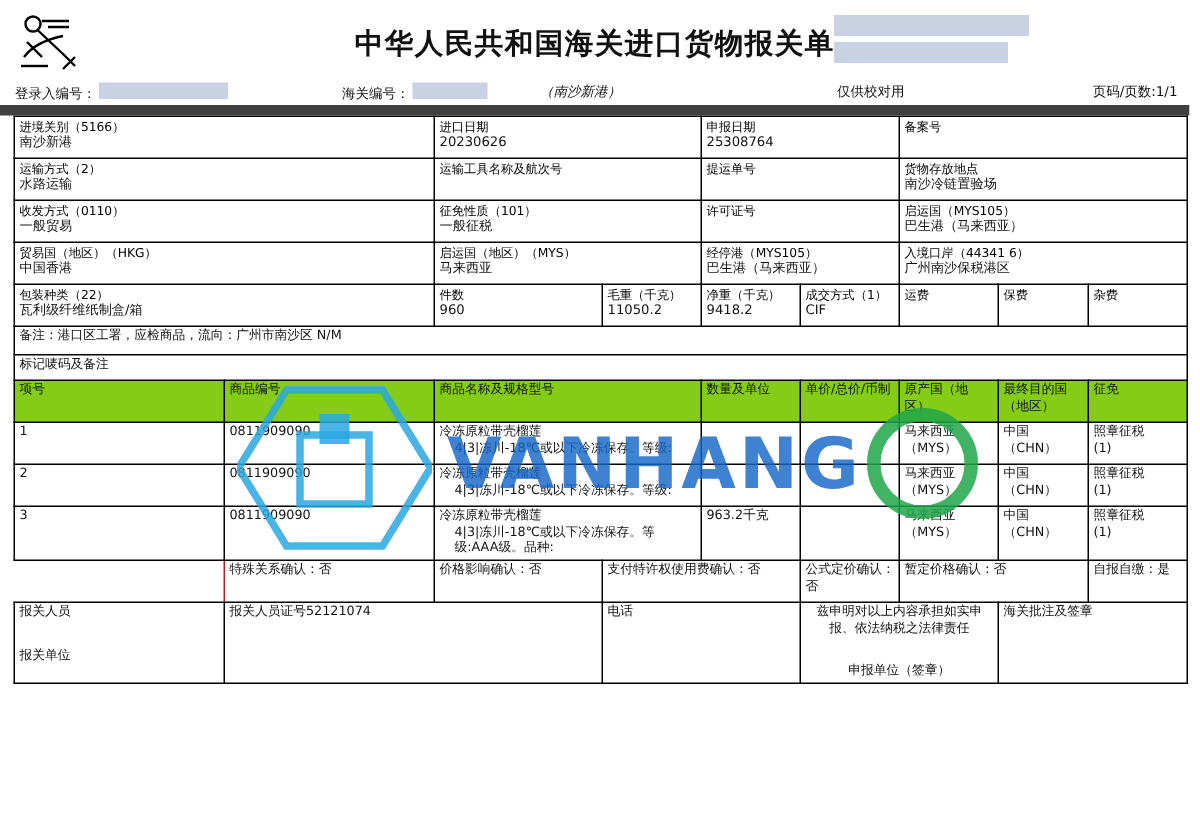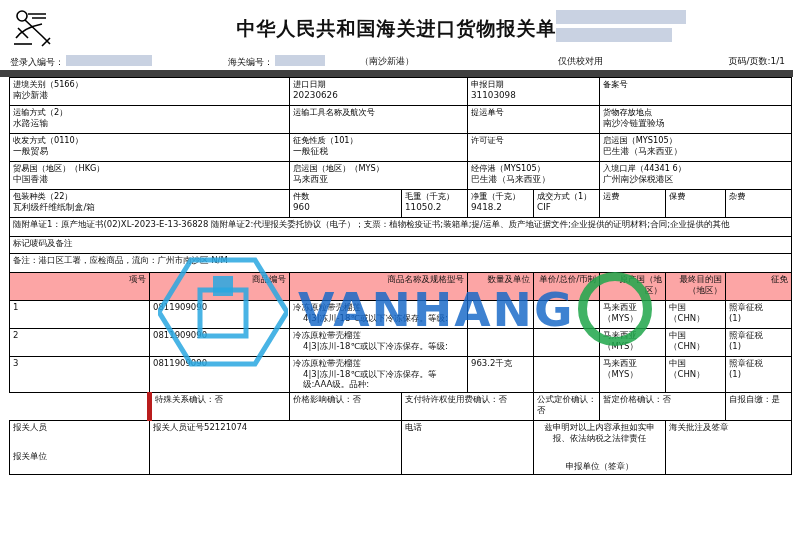--- a/index.html
+++ b/index.html
@@ -13,36 +13,36 @@
   .hdr-redact{position:absolute;left:556px;top:10px;width:130px;height:14px;background:#c9d2e2;}
   .hdr-redact2{position:absolute;left:556px;top:28px;width:116px;height:14px;background:#c9d2e2;}
 
   
   .meta{position:relative;height:18px;font-size:9px;border-bottom:7px solid #404040;}
   .meta .c{position:absolute;top:3px;}
   .m1{left:10px;}
   .m1 .rv{display:inline-block;width:86px;height:11px;background:#c9d2e2;vertical-align:-1px;margin-left:2px;}
   .m2{left:228px;}
   .m2 .rv{display:inline-block;width:50px;height:11px;background:#c9d2e2;vertical-align:-1px;margin-left:2px;}
-  .m3{left:360px;}
+  .m3{left:360px;font-style:italic;}
   .m4{left:558px;}
   .m5{right:8px;margin-left:47px;}
 
   
   table.grid{border-collapse:collapse;width:782px;margin:0 9px;table-layout:fixed;}
   table.grid td{border:1px solid #000;vertical-align:top;padding:1px 3px 2px 3px;font-size:8.5px;line-height:1.25;height:24px;}
   .lbl{font-size:8.2px;color:#000;display:block;}
   .val{font-size:8.8px;display:block;margin-top:1px;}
   .nb{border:none !important;}
 
   
   .free td{height:auto;font-size:8.2px;line-height:1.5;padding:2px 4px;}
 
   
-  .gh td{text-align:right;font-size:8.5px;height:26px;vertical-align:middle;background:#fca5a5;}
+  .gh td{text-align:left;font-size:8.5px;height:26px;vertical-align:middle;background:#84cc16;}
   .gr td{font-size:8.2px;height:30px;}
   .gr .l2{display:block;padding-left:10px;}
 
   
   .cf td{height:20px;font-size:8.3px;vertical-align:middle;}
   .cf span{white-space:nowrap;}
 
   
   .ft td{height:46px;font-size:8.3px;}
   .ft .s{display:block;margin-top:18px;}
@@ -101,21 +101,21 @@
       <td colspan="2">
         <span class="lbl">进境关别（5166）</span>
         <span class="val">南沙新港</span>
       </td>
       <td colspan="2">
         <span class="lbl">进口日期</span>
         <span class="val">20230626</span>
       </td>
       <td colspan="2">
         <span class="lbl">申报日期</span>
-        <span class="val">31103098</span>
+        <span class="val">25308764</span>
       </td>
       <td colspan="3">
         <span class="lbl">备案号</span>
         <span class="val"></span>
       </td>
     </tr>
 
     <tr>
       <td colspan="2">
         <span class="lbl">运输方式（2）</span>
@@ -203,31 +203,26 @@
         <span class="val"></span>
       </td>
       <td>
         <span class="lbl">杂费</span>
         <span class="val"></span>
       </td>
     </tr>
 
     <tr class="free">
       <td colspan="9" style="height:15px;">
-        <span>随附单证1：原产地证书(02)XL-2023-E-13-36828  随附单证2:代理报关委托协议（电子）；支票：植物检疫证书;装箱单;提/运单、质产地证据文件;企业提供的证明材料;合同;企业提供的其他</span>
+        <span>备注：港口区工署，应检商品，流向：广州市南沙区  N/M</span>
       </td>
     </tr>
     <tr class="free">
       <td colspan="9" style="height:13px;">
         <span>标记唛码及备注</span>
-      </td>
-    </tr>
-    <tr class="free">
-      <td colspan="9" style="height:15px;">
-        <span>备注：港口区工署，应检商品，流向：广州市南沙区  N/M</span>
       </td>
     </tr>
 
     <tr class="gh">
       <td style="width:22px">项号</td>
       <td>商品编号</td>
       <td colspan="2">商品名称及规格型号</td>
       <td>数量及单位</td>
       <td>单价/总价/币制</td>
       <td>原产国（地区）</td>
@@ -288,21 +283,21 @@
 （MYS）</td>
       <td style="white-space:pre-line">中国
 （CHN）</td>
       <td style="white-space:pre-line">照章征税
 (1)</td>
     </tr>
 
 
     <tr class="cf">
       <td style="width:22px" class="nb"></td>
-      <td colspan="1" style="border-left:5px solid #b91c1c;">
+      <td colspan="1" style="border-left:1px solid #b91c1c;">
         <span>特殊关系确认：</span><span>否</span>
       </td>
       <td>
         <span>价格影响确认：</span><span>否</span>
       </td>
       <td colspan="2">
         <span>支付特许权使用费确认：</span><span>否</span>
       </td>
       <td>
         <span>公式定价确认：</span><span>否</span>

